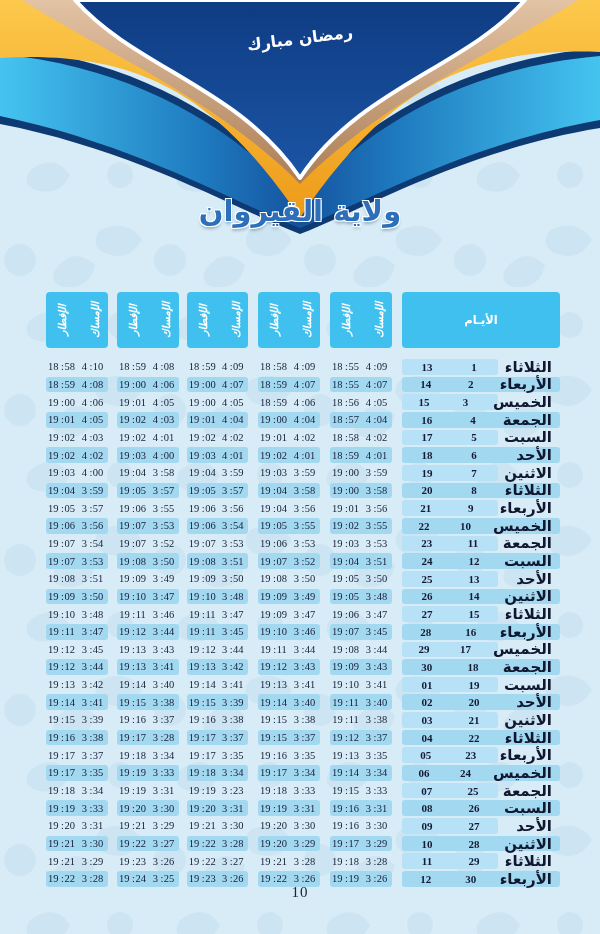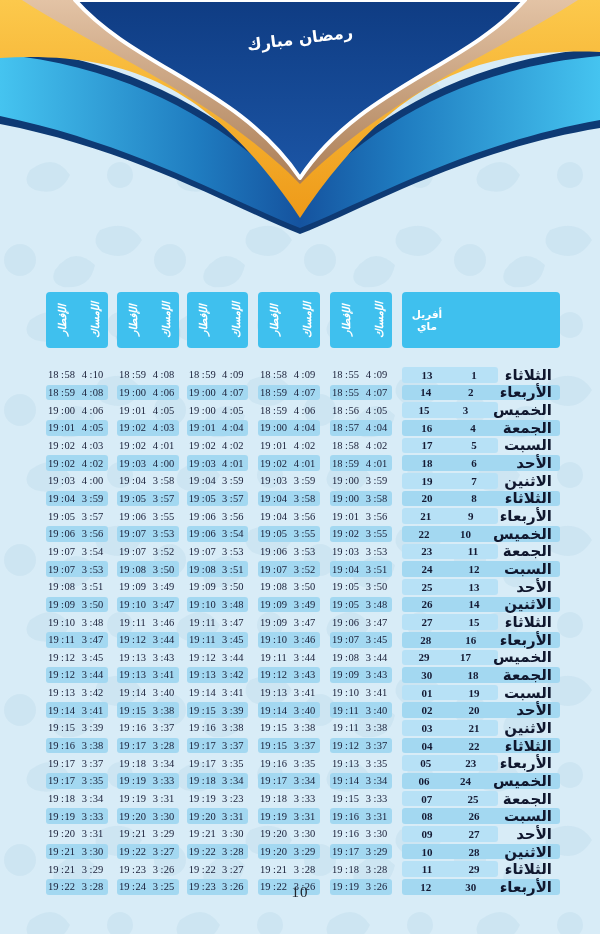--- a/index.html
+++ b/index.html
@@ -20,21 +20,21 @@
     color:#fff;font-weight:bold;font-size:14px;line-height:16px;
     text-shadow:0 1px 2px rgba(70,110,145,.85),0 0 2px rgba(70,110,145,.5);}
   .block-header{position:absolute;top:42px;left:0;right:0;height:56px;background:#3fc0ee;border-radius:4px;display:flex;}
   .vcell{flex:1;display:flex;align-items:center;justify-content:center;overflow:visible;}
   .vtext{display:block;transform:rotate(-90deg);white-space:nowrap;color:#fff;font-weight:bold;font-size:10.5px;letter-spacing:.5px;}
   .mh{display:flex;align-items:center;color:#fff;font-weight:bold;}
   .mh-date{width:50px;flex-direction:column;justify-content:center;font-size:10.5px;line-height:12px;display:flex;text-align:center;}
   .mh-ram{width:44px;justify-content:center;font-size:11.5px;display:flex;}
   .mh-days{flex:1;justify-content:center;font-size:11.5px;display:flex;}
 
-  .rows{position:absolute;top:116px;left:0;right:0;}
+  .rows{position:absolute;top:108px;left:0;right:0;}
   .trow{position:relative;height:17.67px;display:flex;align-items:center;}
   .trow.striped::before{content:"";position:absolute;left:0;right:0;top:1px;bottom:1px;background:#a3d8f1;border-radius:3px;}
   .mrow.plain::before{content:"";position:absolute;left:0;width:96px;top:1px;bottom:1px;background:#b7e1f6;border-radius:3px;}
   .tc{position:relative;width:50%;text-align:center;direction:ltr;
     font-family:"Liberation Serif",serif;font-size:10.5px;color:#181d36;}
   .tc .c{margin-left:2.5px;margin-right:.5px;}
   .mc{position:relative;font-family:"Liberation Serif",serif;font-size:11px;font-weight:bold;color:#151a33;}
   .mc.date{width:50px;text-align:center;}
   .mc.ram{width:44px;text-align:center;}
   .mc.day{flex:1;text-align:right;direction:rtl;padding-left:8px;box-sizing:border-box;padding-right:8px;
@@ -92,30 +92,28 @@
 
     <path d="M0,0 L600,0 L600,52 C462,46 386,96 308,206 L300,218 L292,206 C214,96 138,50 0,58 Z" fill="url(#gradGold)"></path>
 
     <path d="M22,0 C96,48 202,92 288,172 L300,184 L312,172 C398,92 504,48 578,0 Z" fill="url(#gradTan)"></path>
 
     <path d="M75,0 C135,68 240,88 300,178 C360,88 465,68 525,0 Z" fill="url(#gradNavy)" stroke="#ffffff" stroke-width="4" stroke-linejoin="round"></path>
 
     <text x="300" y="44" text-anchor="middle" font-family="DejaVu Sans, sans-serif" font-size="16" font-weight="bold" fill="#ffffff" transform="rotate(-7 300 40)">رمضان مبارك</text>
   </svg>
 
+  <div class="title">ولاية القيروان</div>
 
   <div class="tablewrap">
 
     <div class="block" style="right:0;width:158px;">
       <div class="city-name" style="right:30px;">الشهر</div>
       <div class="block-header">
-        <span class="mh mh-date">
-          <span>أفريل</span>
-          <span>ماي</span>
-        </span>
+        <span class="mh mh-days">الأيـام</span>
       </div>
       <div class="rows">
           <div class="trow mrow plain">
             <span class="mc date">13</span>
             <span class="mc ram">1</span>
             <span class="mc day">الثلاثاء</span>
           </div>
           <div class="trow mrow striped">
             <span class="mc date">14</span>
             <span class="mc ram">2</span>

